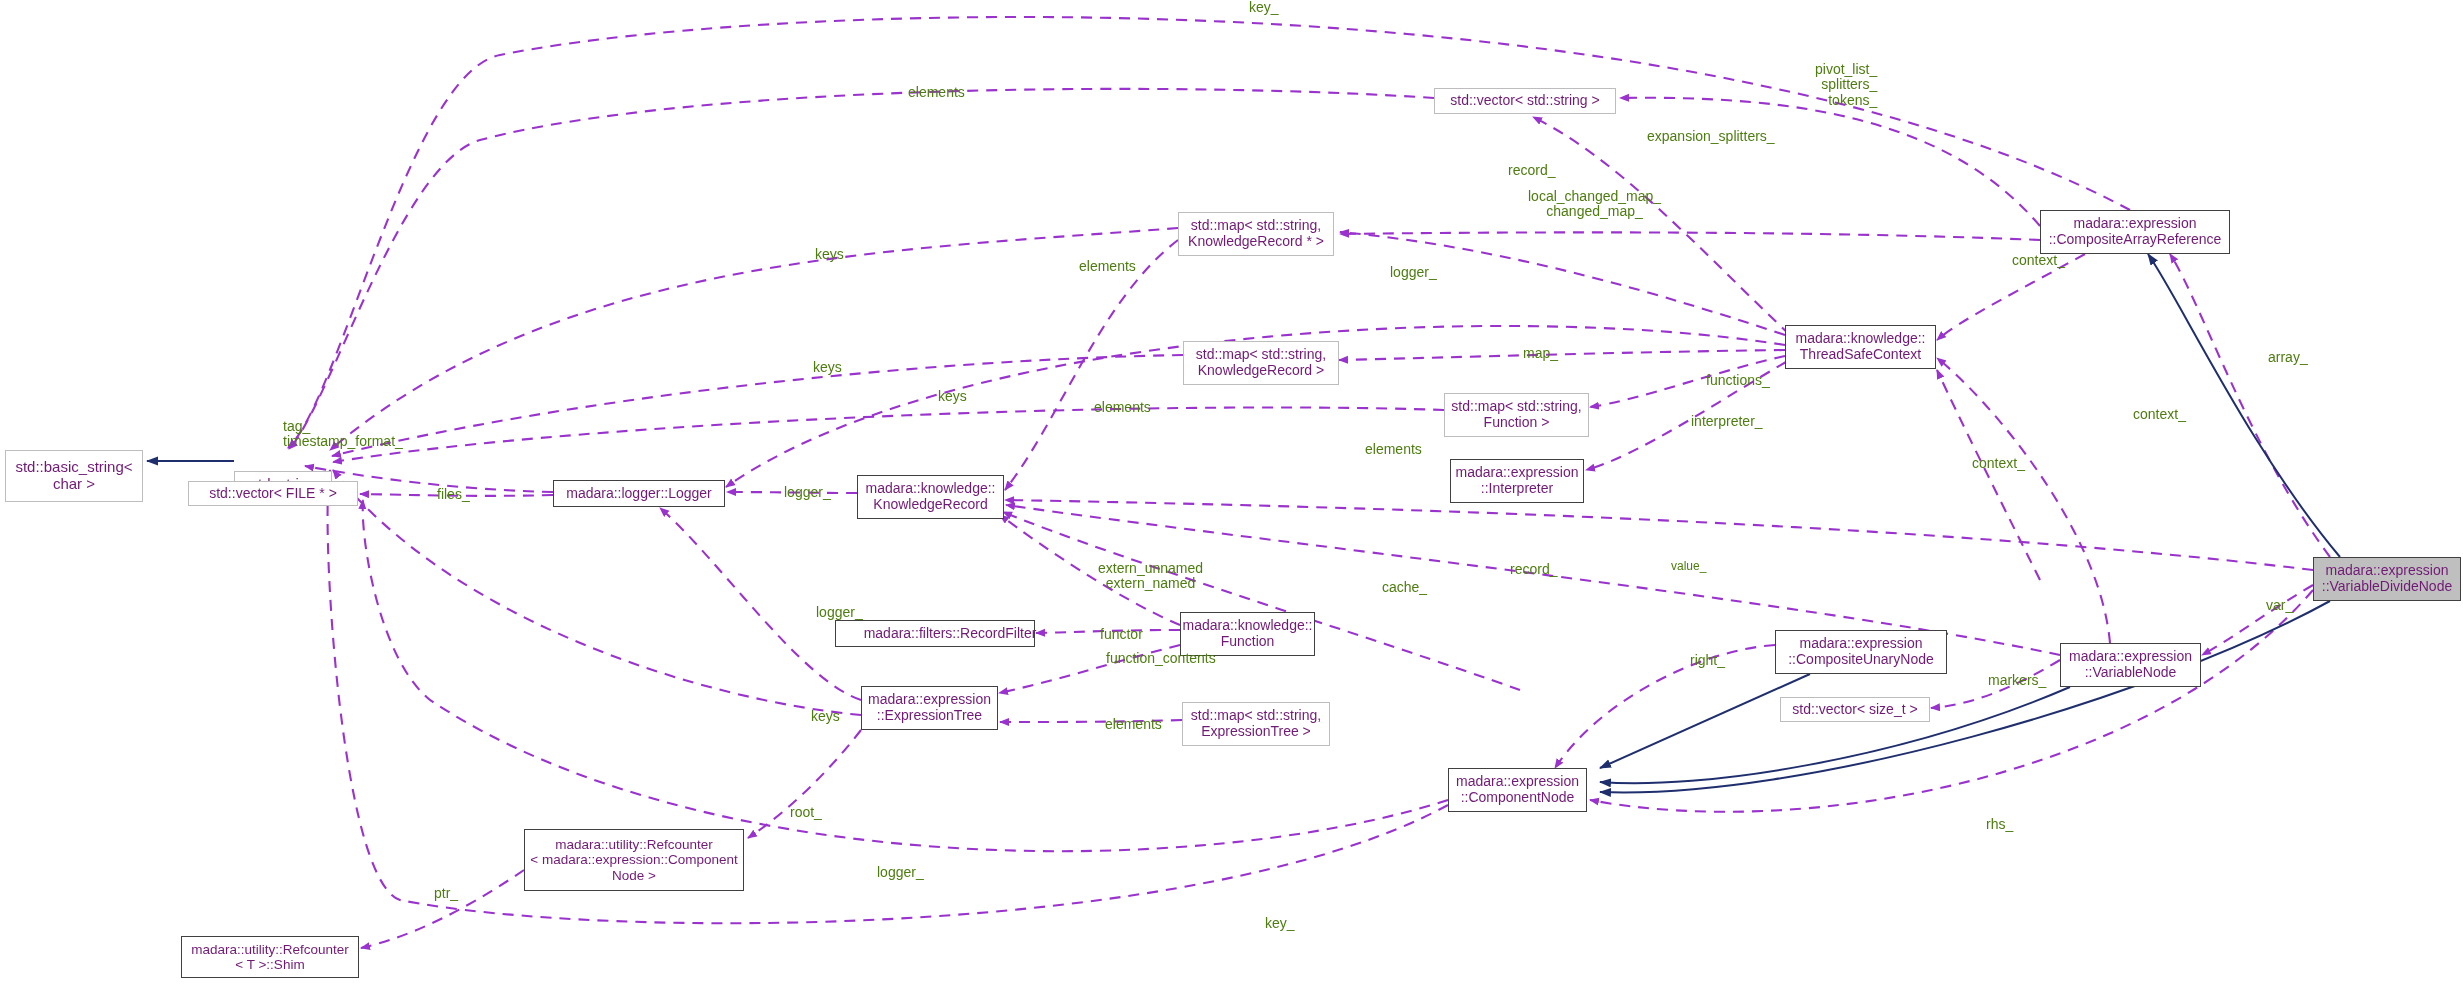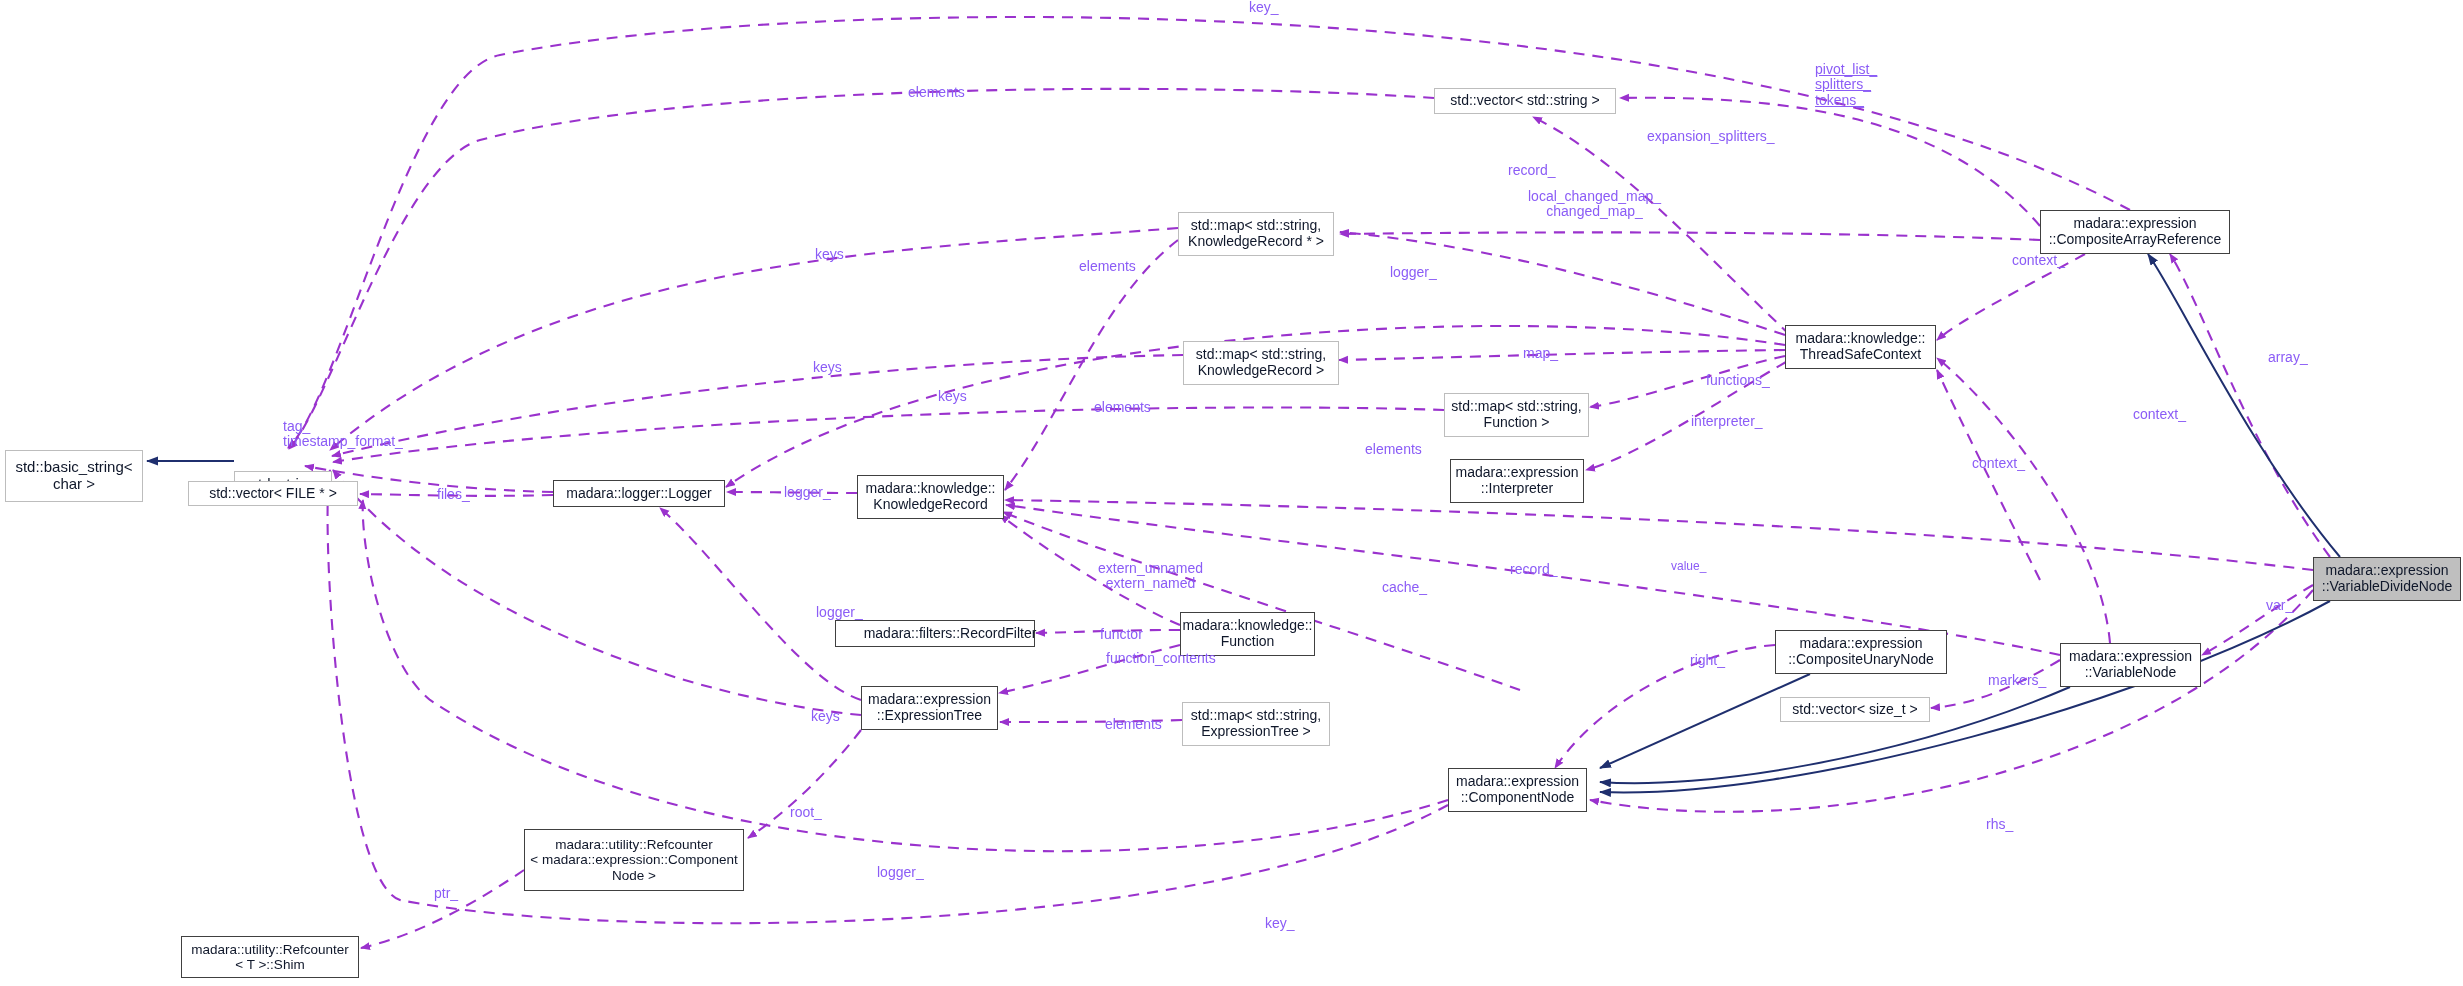--- a/index.html
+++ b/index.html
@@ -14,30 +14,30 @@
   #edge-layer{position:absolute;left:0;top:0;width:2463px;height:986px;}
   .node{
     position:absolute;
     box-sizing:border-box;
     display:flex;
     align-items:center;
     justify-content:center;
     text-align:center;
     line-height:1.12;
     background:#ffffff;
-    color:#0f172a;
+    color:#701a75;
     white-space:pre;
     z-index:5;
   }
   .node.solid{border:1.4px solid #404040;}
   .node.light{border:1.4px solid #bdbdbd;}
   .node.focus{background:#bfbfbf;border:1.8px solid #404040;}
   .elabel{
     position:absolute;
-    color:#8b5cf6;
+    color:#4d7c0f;
     background:transparent;
     white-space:pre;
     text-align:center;
     line-height:1.1;
     z-index:6;
     pointer-events:none;
   }
 </style>
 </head>
 <body>
@@ -184,21 +184,21 @@
   <div class="node solid" style="left:524px;top:829px;width:220px;height:62px;font-size:13.5px;">madara::utility::Refcounter
 &lt; madara::expression::Component
 Node &gt;</div>
   <div class="node solid" style="left:181px;top:936px;width:178px;height:42px;font-size:13.5px;">madara::utility::Refcounter
 &lt; T &gt;::Shim</div>
   <div class="node focus" style="left:2313px;top:557px;width:148px;height:44px;font-size:14px;">madara::expression
 ::VariableDivideNode</div>
 
   <div class="elabel" style="left:1249px;top:0px;font-size:14px;">key_</div>
   <div class="elabel" style="left:908px;top:85px;font-size:14px;">elements</div>
-  <div class="elabel" style="left:1815px;top:62px;font-size:14px;text-align:left;text-decoration:underline;">pivot_list_
+  <div class="elabel" style="left:1815px;top:62px;font-size:14px;text-align:right;">pivot_list_
 splitters_
 tokens_</div>
   <div class="elabel" style="left:1647px;top:129px;font-size:14px;text-align:center;">expansion_splitters_</div>
   <div class="elabel" style="left:1508px;top:163px;font-size:14px;">record_</div>
   <div class="elabel" style="left:1528px;top:189px;font-size:14px;text-align:center;">local_changed_map_
 changed_map_</div>
   <div class="elabel" style="left:815px;top:247px;font-size:14px;">keys</div>
   <div class="elabel" style="left:1079px;top:259px;font-size:14px;">elements</div>
   <div class="elabel" style="left:1390px;top:265px;font-size:14px;">logger_</div>
   <div class="elabel" style="left:2012px;top:253px;font-size:14px;">context_</div>

